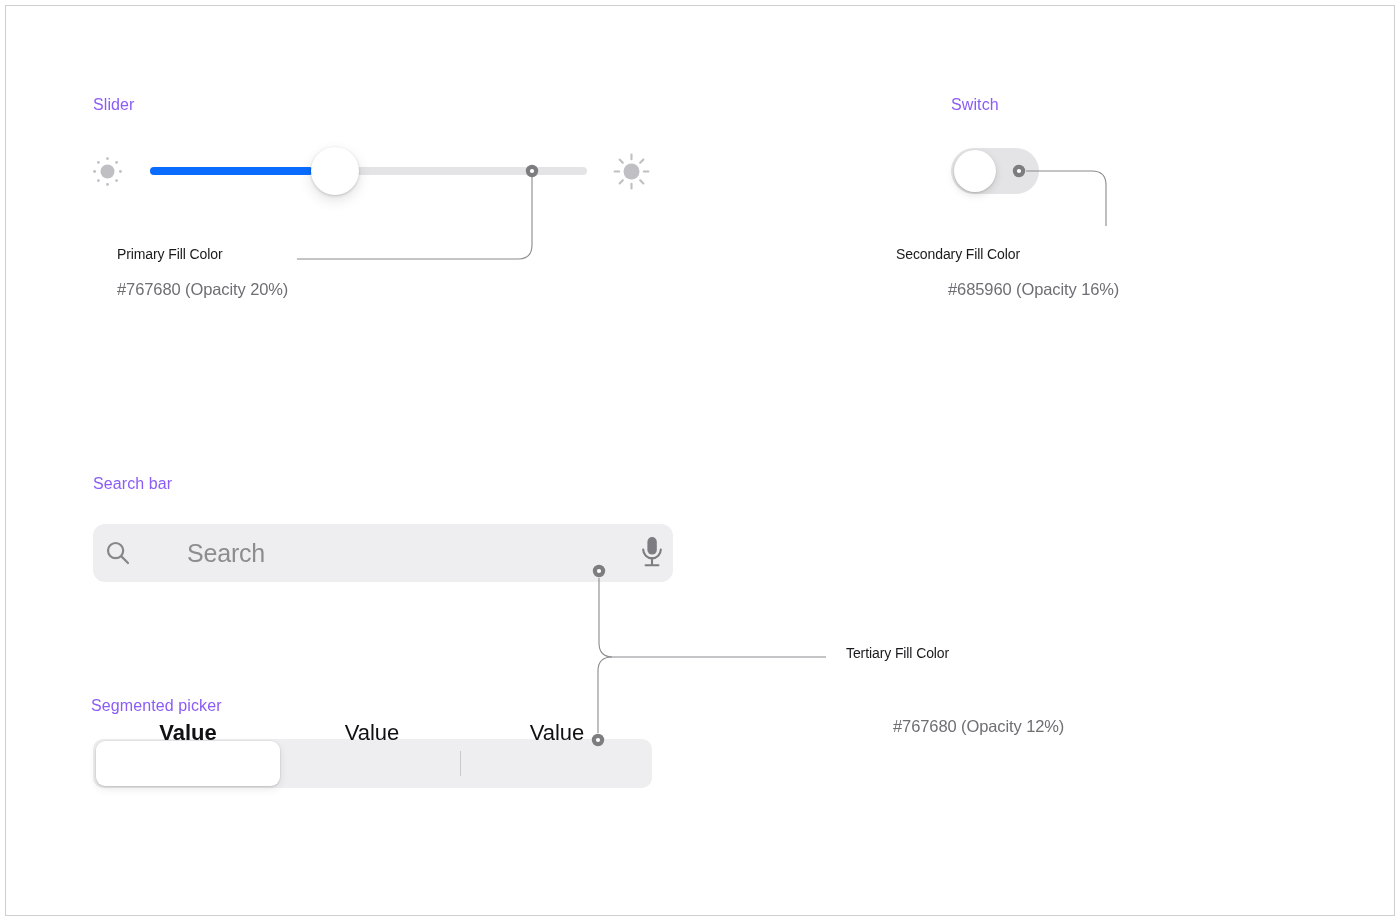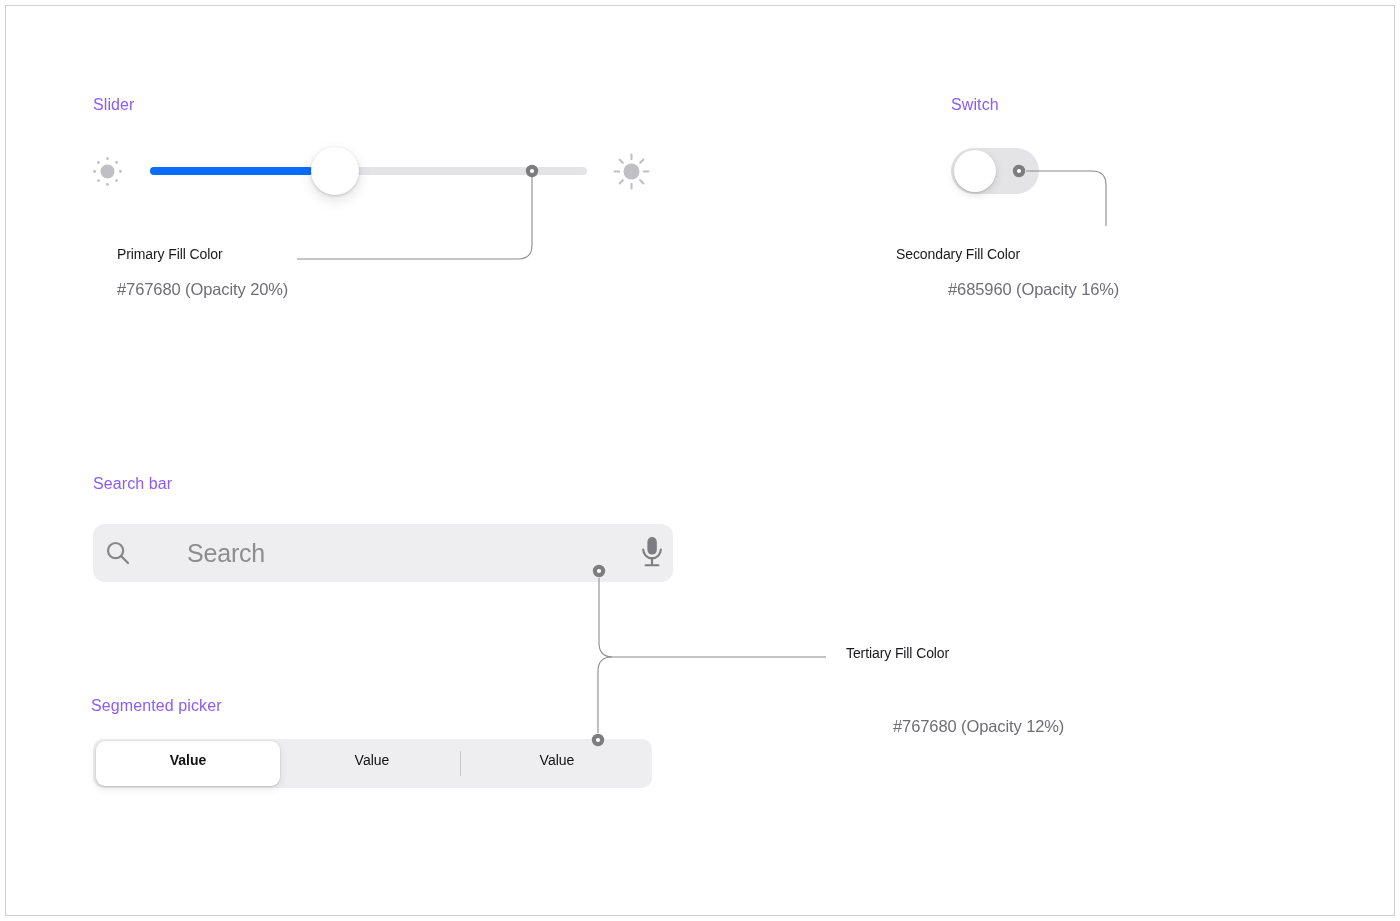--- a/index.html
+++ b/index.html
@@ -152,22 +152,22 @@
   .seg-divider {
     position: absolute;
     left: 460px;
     top: 751px;
     width: 1px;
     height: 25px;
     background: #c9c9cd;
   }
   .seg-label {
     position: absolute;
-    top: 752px;
-    font-size: 14px;
+    top: 720px;
+    font-size: 22px;
     color: #111114;
     text-align: center;
     white-space: nowrap;
   }
   .seg-label.sel { font-weight: bold; }
 
   
   #connectors {
     position: absolute;
     left: 0; top: 0;

